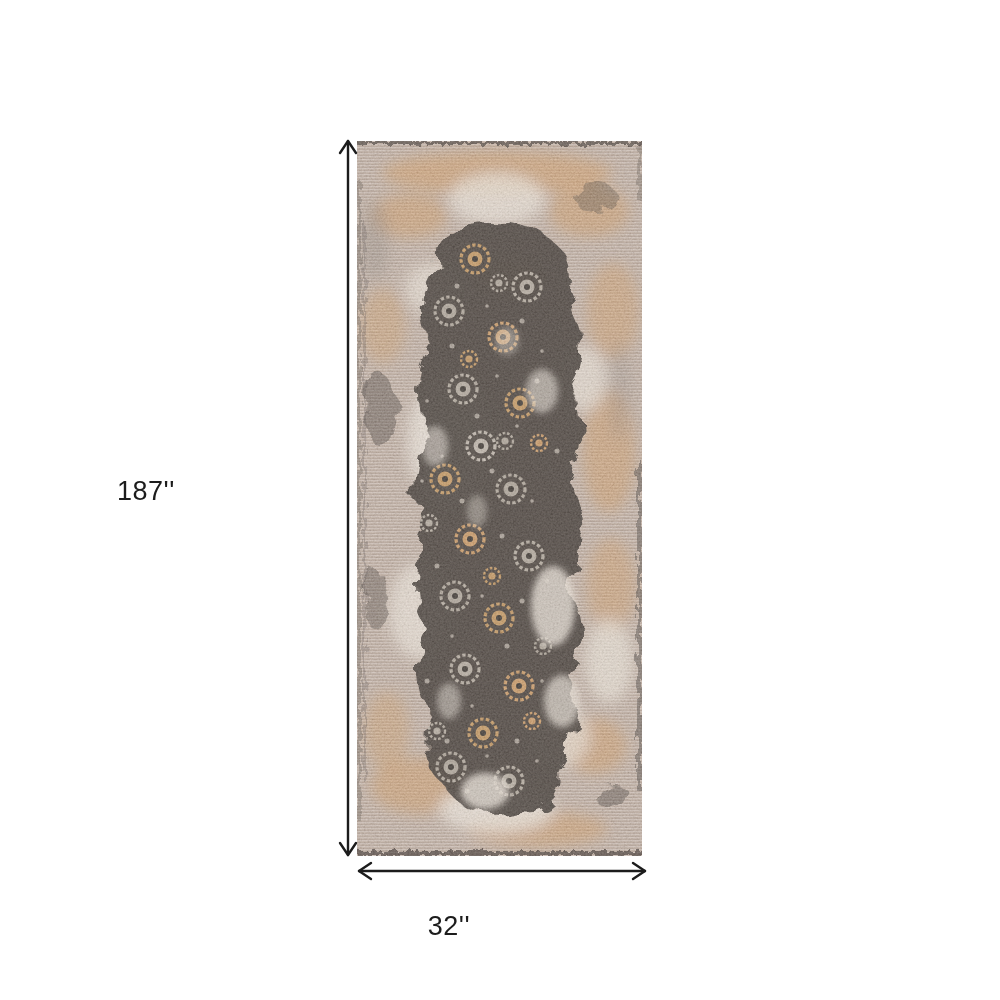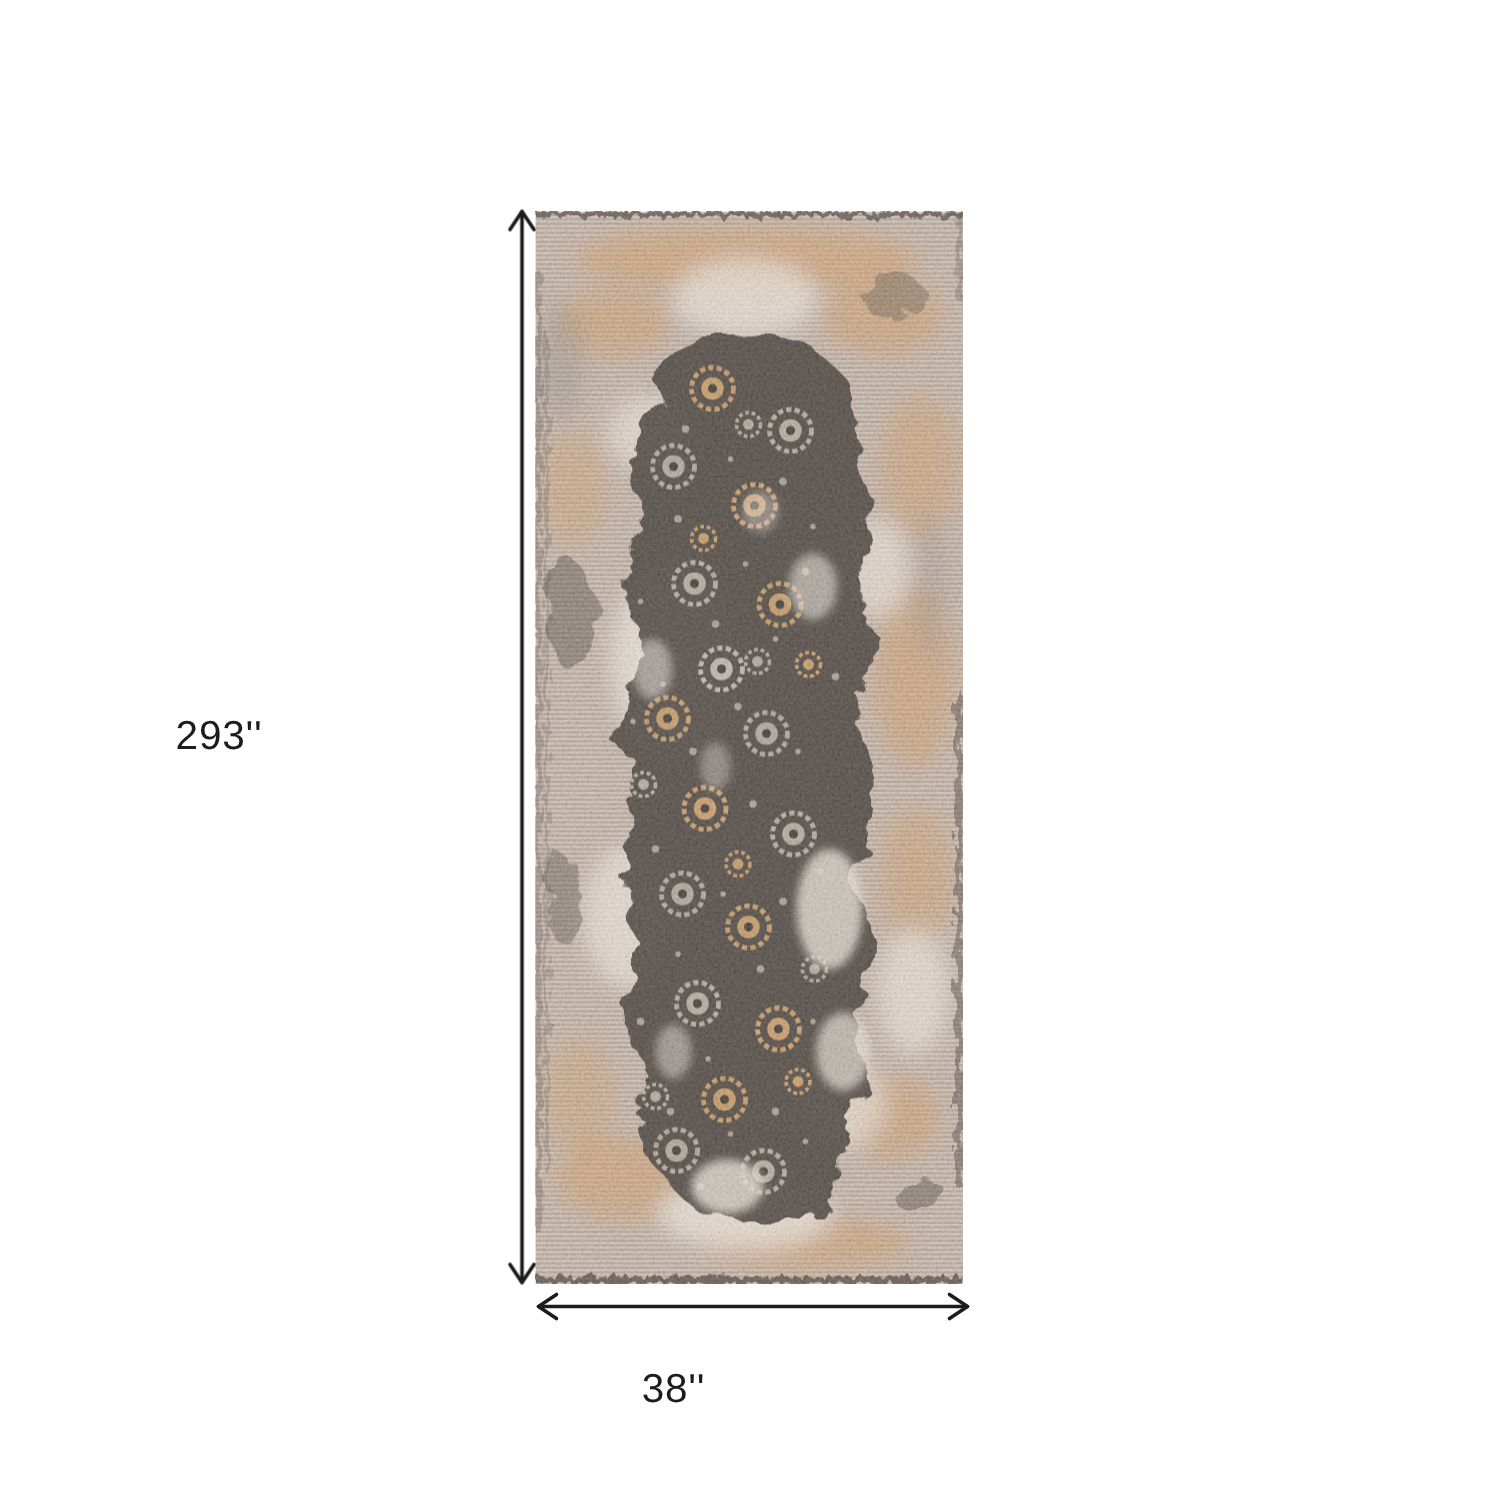--- a/index.html
+++ b/index.html
@@ -218,16 +218,16 @@
     <polyline points="7,16 15,4 23,16"></polyline>
     <polyline points="7,706 15,718 23,706"></polyline>
   </svg>
 
   <svg class="arrow h" viewBox="0 0 294 28">
     <line x1="4" y1="14" x2="290" y2="14"></line>
     <polyline points="16,6 4,14 16,22"></polyline>
     <polyline points="278,6 290,14 278,22"></polyline>
   </svg>
 
-  <div class="dim-label height">293''</div>
-  <div class="dim-label width">38''</div>
+  <div class="dim-label height">187''</div>
+  <div class="dim-label width">32''</div>
 
 </div>
 
 </body></html>

